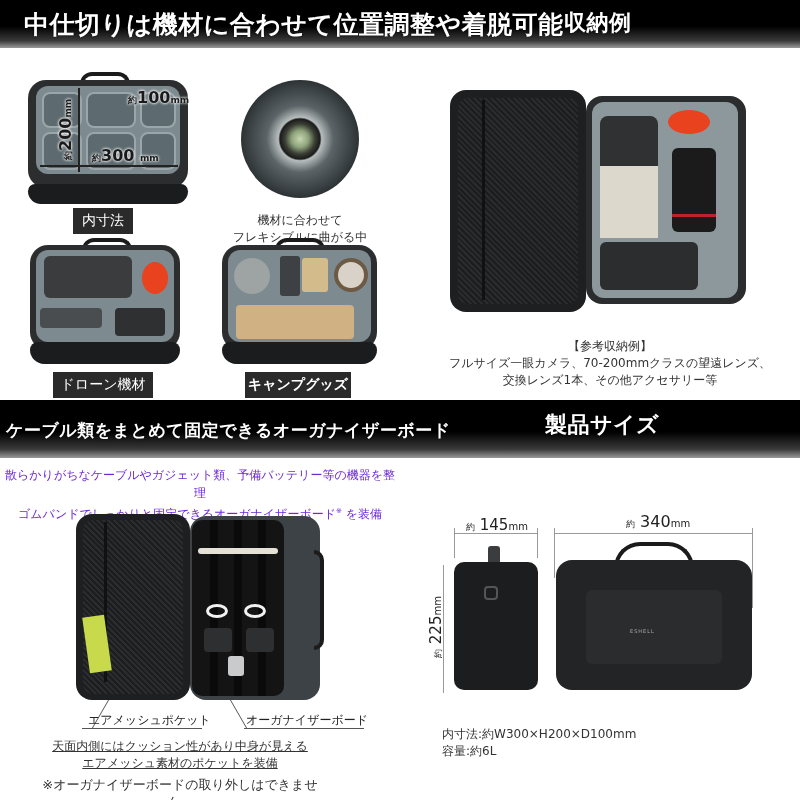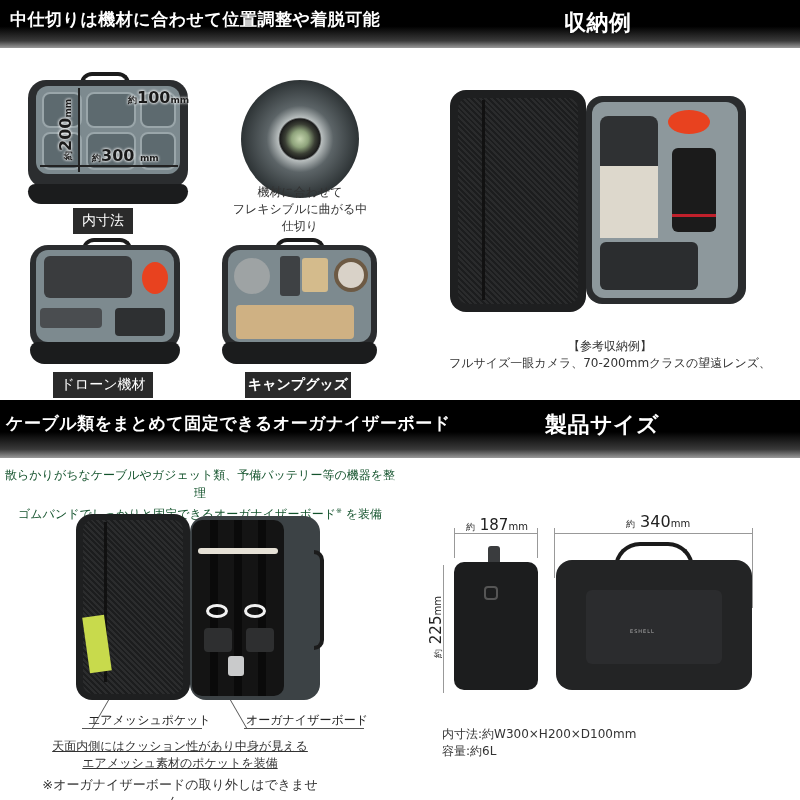--- a/index.html
+++ b/index.html
@@ -44,21 +44,21 @@
     .dim-label .yaku { font-size: 9px; }
     .dim-label .mm { font-size: 10px; }
 
     .spec { position: absolute; font-size: 12px; color: #333; line-height: 17px; }
     .callout-line { position: absolute; height: 1px; background: #555; }
   </style>
 </head>
 <body>
 
 <div class="hdr" style="top:0;">
-  <div class="hdr-title" style="left:10px; font-size:17px;">中仕切りは機材に合わせて位置調整や着脱可能</div>
+  <div class="hdr-title" style="left:24px; font-size:25px;">中仕切りは機材に合わせて位置調整や着脱可能</div>
   <div class="hdr-title" style="left:564px; font-size:22px;">収納例</div>
 </div>
 
 <div>
   <div class="handle" style="left:80px; top:72px; width:50px; height:12px;"></div>
   <div class="bag" style="left:28px; top:80px; width:160px; height:108px;"></div>
   <div class="bag-inner" style="left:36px; top:86px; width:144px; height:88px;"></div>
   <div class="cell" style="left:42px; top:92px; width:40px; height:36px;"></div>
   <div class="cell" style="left:86px; top:92px; width:50px; height:36px;"></div>
   <div class="cell" style="left:140px; top:92px; width:36px; height:36px;"></div>
@@ -76,21 +76,21 @@
   <div class="dim-text" style="left:46px; top:110px; transform:rotate(-90deg); transform-origin:30px 20px;">
     <span class="sm">約</span><span class="big">200</span><span class="sm">mm</span>
   </div>
   <div class="dim-text" style="left:92px; top:146px;">
     <span class="sm">約</span><span class="big">300</span> <span class="sm">mm</span>
   </div>
   <div class="pill" style="left:73px; top:208px; width:60px;">内寸法</div>
 </div>
 
 <div class="circle" style="left:241px; top:80px; width:118px; height:118px;"></div>
-<div class="caption" style="left:230px; top:184px; width:140px;">
+<div class="caption" style="left:230px; top:212px; width:140px;">
   <div>機材に合わせて</div>
   <div>フレキシブルに曲がる中仕切り</div>
 </div>
 
 <div>
   <div class="handle" style="left:82px; top:238px; width:50px; height:12px;"></div>
   <div class="bag" style="left:30px; top:245px; width:150px; height:105px;"></div>
   <div class="bag-inner" style="left:36px; top:250px; width:138px; height:92px;"></div>
   <div style="position:absolute; left:44px; top:256px; width:88px; height:42px; background:#3a3c3e; border-radius:6px;"></div>
   <div style="position:absolute; left:142px; top:262px; width:26px; height:32px; background:#e8421f; border-radius:50%;"></div>
@@ -122,28 +122,29 @@
   <div style="position:absolute; left:600px; top:116px; width:58px; height:50px; background:#2f3133; border-radius:8px 8px 0 0;"></div>
   <div style="position:absolute; left:600px; top:166px; width:58px; height:72px; background:#ddd8cc;"></div>
   <div style="position:absolute; left:668px; top:110px; width:42px; height:24px; background:#e8421f; border-radius:50%;"></div>
   <div style="position:absolute; left:672px; top:148px; width:44px; height:84px; background:#1b1b1b; border-radius:6px;"></div>
   <div style="position:absolute; left:672px; top:214px; width:44px; height:3px; background:#c0202b;"></div>
   <div style="position:absolute; left:600px; top:242px; width:98px; height:48px; background:#2b2d2f; border-radius:6px;"></div>
 </div>
 <div class="caption" style="left:420px; top:338px; width:380px; font-size:12px;">
   <div>【参考収納例】</div>
   <div>フルサイズ一眼カメラ、70-200mmクラスの望遠レンズ、</div>
+  <div>交換レンズ1本、その他アクセサリー等</div>
 </div>
 
 <div class="hdr" style="top:400px; height:58px;">
-  <div class="hdr-title" style="left:6px; top:12px; font-size:17px;text-align:center;">ケーブル類をまとめて固定できるオーガナイザーボード</div>
+  <div class="hdr-title" style="left:6px; top:19px; font-size:17px;text-align:center;">ケーブル類をまとめて固定できるオーガナイザーボード</div>
   <div class="hdr-title" style="left:545px; top:10px; font-size:22px;">製品サイズ</div>
 </div>
 
-<div class="caption" style="left:0; top:466px; width:400px; font-size:12px; line-height:18px; color:#14532d;">
+<div class="caption" style="left:0; top:466px; width:400px; font-size:12px; line-height:18px; color:#6d28d9;">
   <div>散らかりがちなケーブルやガジェット類、予備バッテリー等の機器を整理</div>
   <div><span>ゴムバンドでしっかりと固定できるオーガナイザーボード</span><sup style="font-size:7px;">※</sup><span> を装備</span></div>
 </div>
 
 <div>
   <div style="position:absolute; left:76px; top:514px; width:114px; height:186px; background:#1e1f20; border-radius:16px;"></div>
   <div style="position:absolute; left:83px; top:520px; width:100px; height:174px; background: repeating-linear-gradient(45deg,#2b2c2d 0 2px,#1c1d1e 2px 4px); border-radius:10px;"></div>
   <div style="position:absolute; left:104px; top:522px; width:3px; height:160px; background:#111;"></div>
   <div style="position:absolute; left:86px; top:616px; width:22px; height:56px; background:#c8da4c; transform:rotate(-8deg);"></div>
   <div style="position:absolute; left:190px; top:516px; width:130px; height:184px; background:#3c4245; border-radius:16px;"></div>
@@ -170,21 +171,21 @@
 
 <div class="caption" style="left:40px; top:738px; width:280px; font-size:12px; line-height:17px;text-decoration:underline;">
   <div>天面内側にはクッション性があり中身が見える</div>
   <div>エアメッシュ素材のポケットを装備</div>
 </div>
 <div class="caption" style="left:40px; top:776px; width:280px; font-size:13px;">※オーガナイザーボードの取り外しはできません。</div>
 
 <div>
 
   <div class="dim-label" style="left:466px; top:516px;">
-    <span class="yaku">約</span> <span>187</span><span class="mm">mm</span>
+    <span class="yaku">約</span> <span>145</span><span class="mm">mm</span>
   </div>
   <div class="dim-line" style="left:454px; top:533px; width:84px; height:1px;"></div>
   <div class="dim-line" style="left:454px; top:528px; width:1px; height:30px;"></div>
   <div class="dim-line" style="left:537px; top:528px; width:1px; height:30px;"></div>
 
   <div class="dim-label" style="left:626px; top:512px; font-size:16px;">
     <span class="yaku">約</span> <span>340</span><span class="mm">mm</span>
   </div>
   <div class="dim-line" style="left:554px; top:533px; width:198px; height:1px;"></div>
   <div class="dim-line" style="left:554px; top:528px; width:1px; height:50px;"></div>

